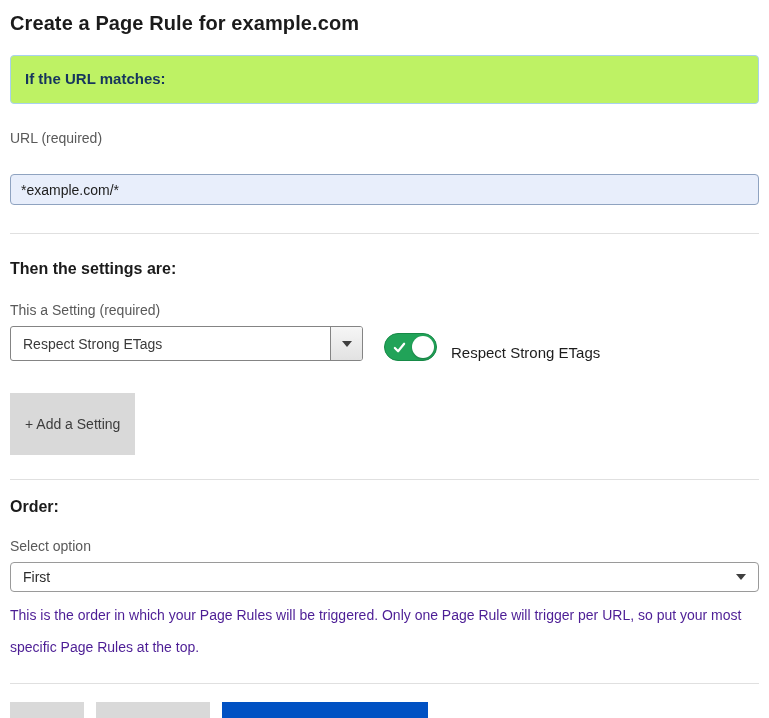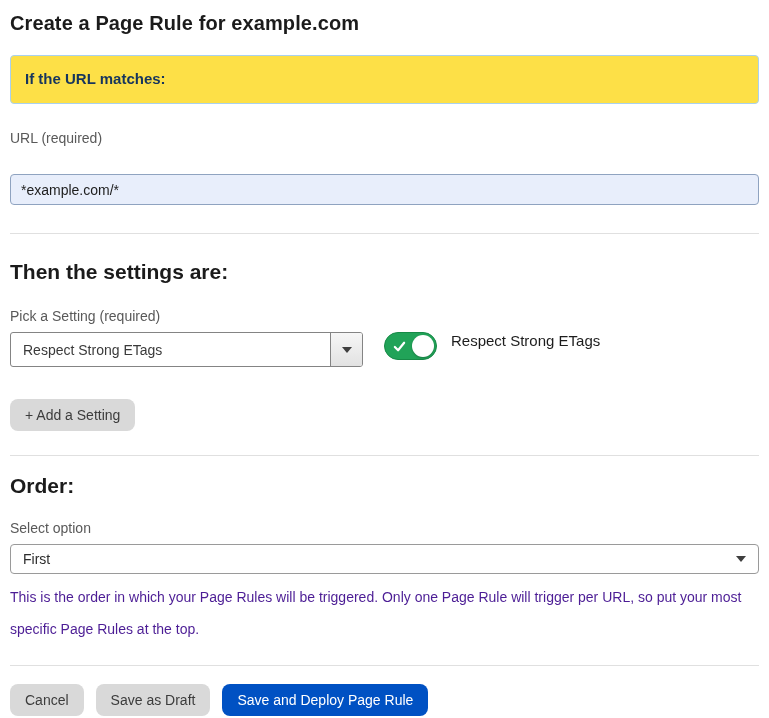--- a/index.html
+++ b/index.html
@@ -15,21 +15,21 @@
 
   h1.page-title {
     font-size: 20px;
     font-weight: 700;
     color: #1b1b1b;
     margin: 2px 0 20px 0;
     letter-spacing: 0.1px;
   }
 
   .info-box {
-    background: #fde047;
+    background: #bef264;
     border: 1px solid #a9d1ef;
     border-radius: 4px;
     padding: 10px 14px 12px 14px;
     color: #16355d;
     font-size: 15px;
     line-height: 25px;
     margin-bottom: 26px;
   }
   .info-box .info-heading { font-weight: 700; }
   .info-box a.page-rules-link {
@@ -62,30 +62,30 @@
 
   hr.divider {
     border: none;
     border-top: 1px solid #e0e0e0;
     margin: 28px 0 26px 0;
   }
   hr.divider.tight { margin: 24px 0 18px 0; }
   hr.divider.footer-div { margin: 20px 0 18px 0; }
 
   .section-heading {
-    font-size: 21px;
+    font-size: 16px;
     font-weight: 700;
     color: #1b1b1b;
     margin-bottom: 24px;
   }
   .section-heading.order { margin-bottom: 22px; }
 
   .setting-row {
     display: flex;
-    align-items: flex-start;
+    align-items: flex-end;
   }
 
   .select-box {
     display: inline-flex;
     align-items: center;
     width: 353px;
     height: 35px;
     border: 1px solid #848484;
     border-radius: 3px;
     background: #fff;
@@ -151,22 +151,22 @@
     margin-left: 14px;
     font-size: 15px;
     color: #1d1d1d;
   }
 
   .btn {
     display: inline-block;
     font-family: "Liberation Sans", sans-serif;
     font-size: 14px;
     border: none;
-    border-radius: 8px;
-    padding: 9px 15px;
+    border-radius: 0;
+    padding: 24px 15px;
     cursor: pointer;
     line-height: 1;
   }
   .btn-gray { background: #d9d9d9; color: #3c3c3c; }
   .btn-blue { background: #0051c3; color: #ffffff; }
 
   .add-setting { margin-top: 32px; }
 
   .order-select {
     display: flex;
@@ -209,21 +209,21 @@
   <div class="info-heading">If the URL matches:</div>
 </div>
 
 <div class="field-label">URL (required)</div>
 <input class="url-input" type="text" value="*example.com/*" style="">
 
 <hr class="divider">
 
 <div class="section-heading">Then the settings are:</div>
 
-<div class="field-label">Pick a Setting (required)</div>
+<div class="field-label">This a Setting (required)</div>
 
 <div class="setting-row">
   <div class="select-box">
     <span class="select-value">Respect Strong ETags</span>
     <span class="arrow-section">
       <span class="caret-down"></span>
     </span>
   </div>
 
   <div class="toggle">

